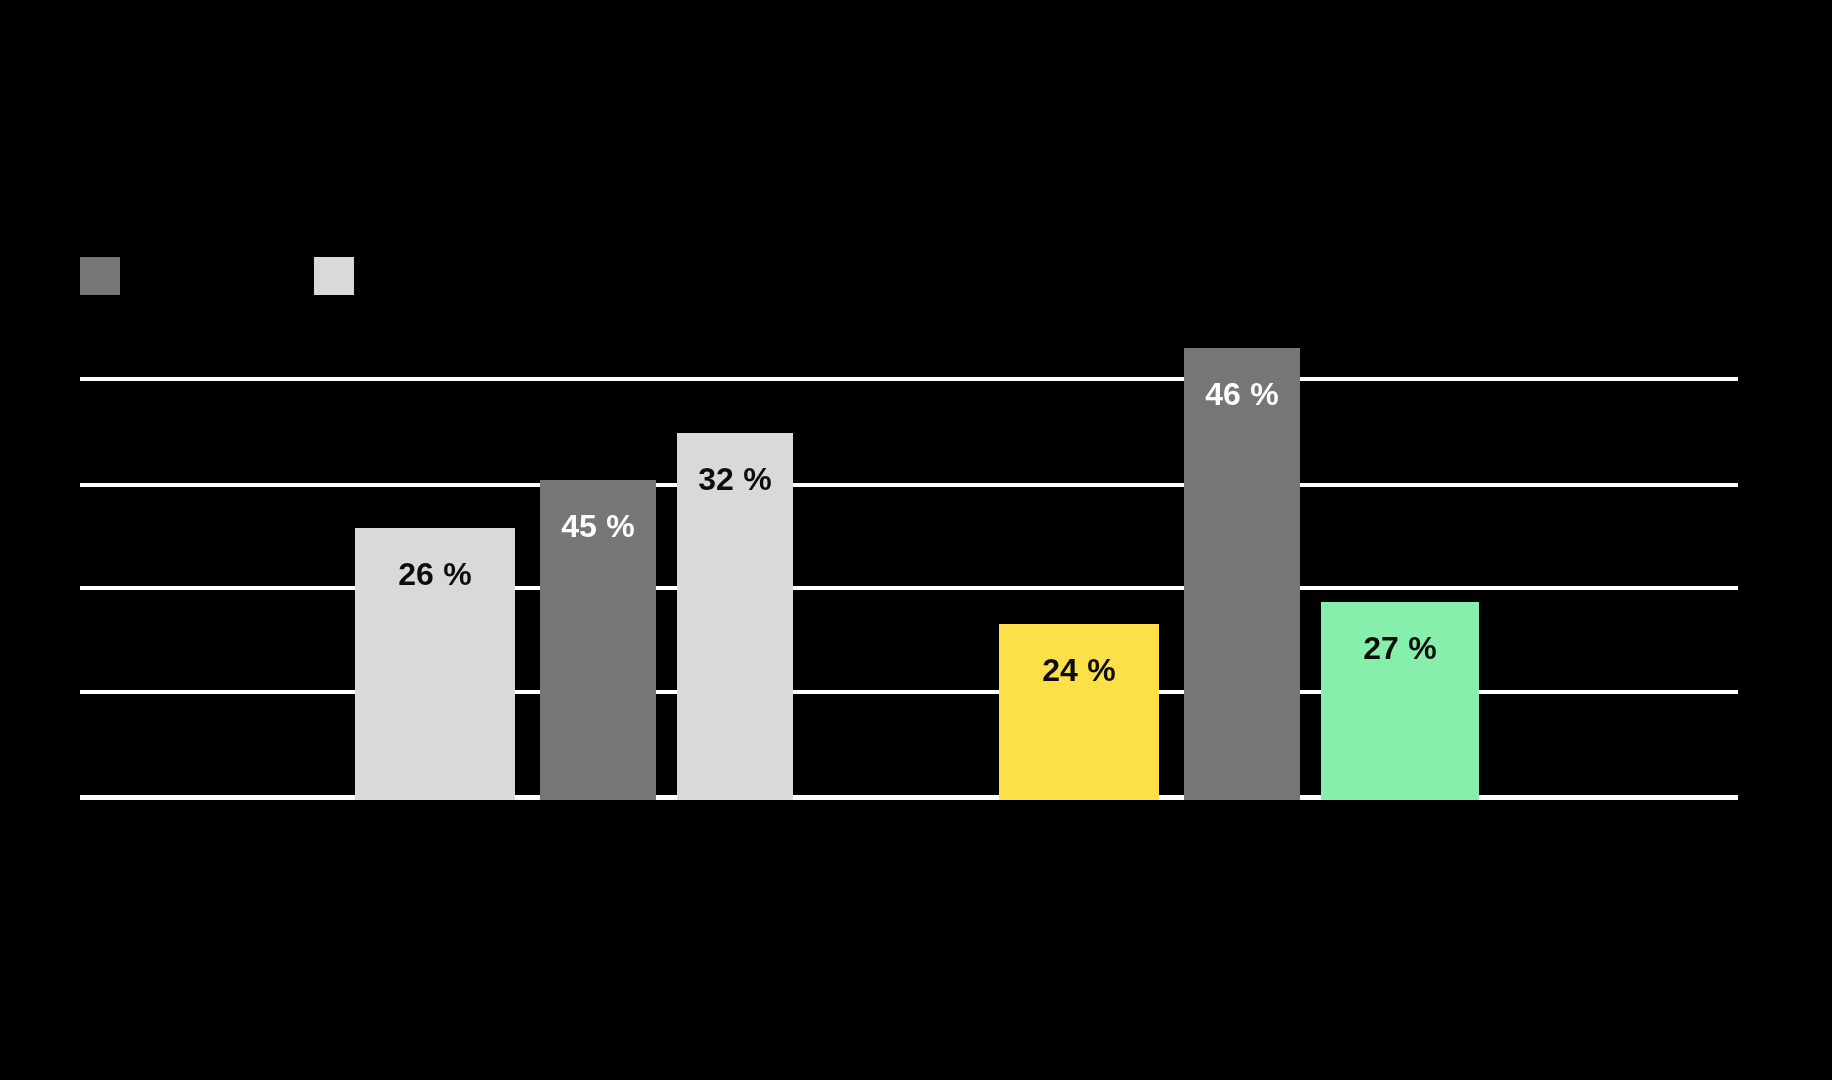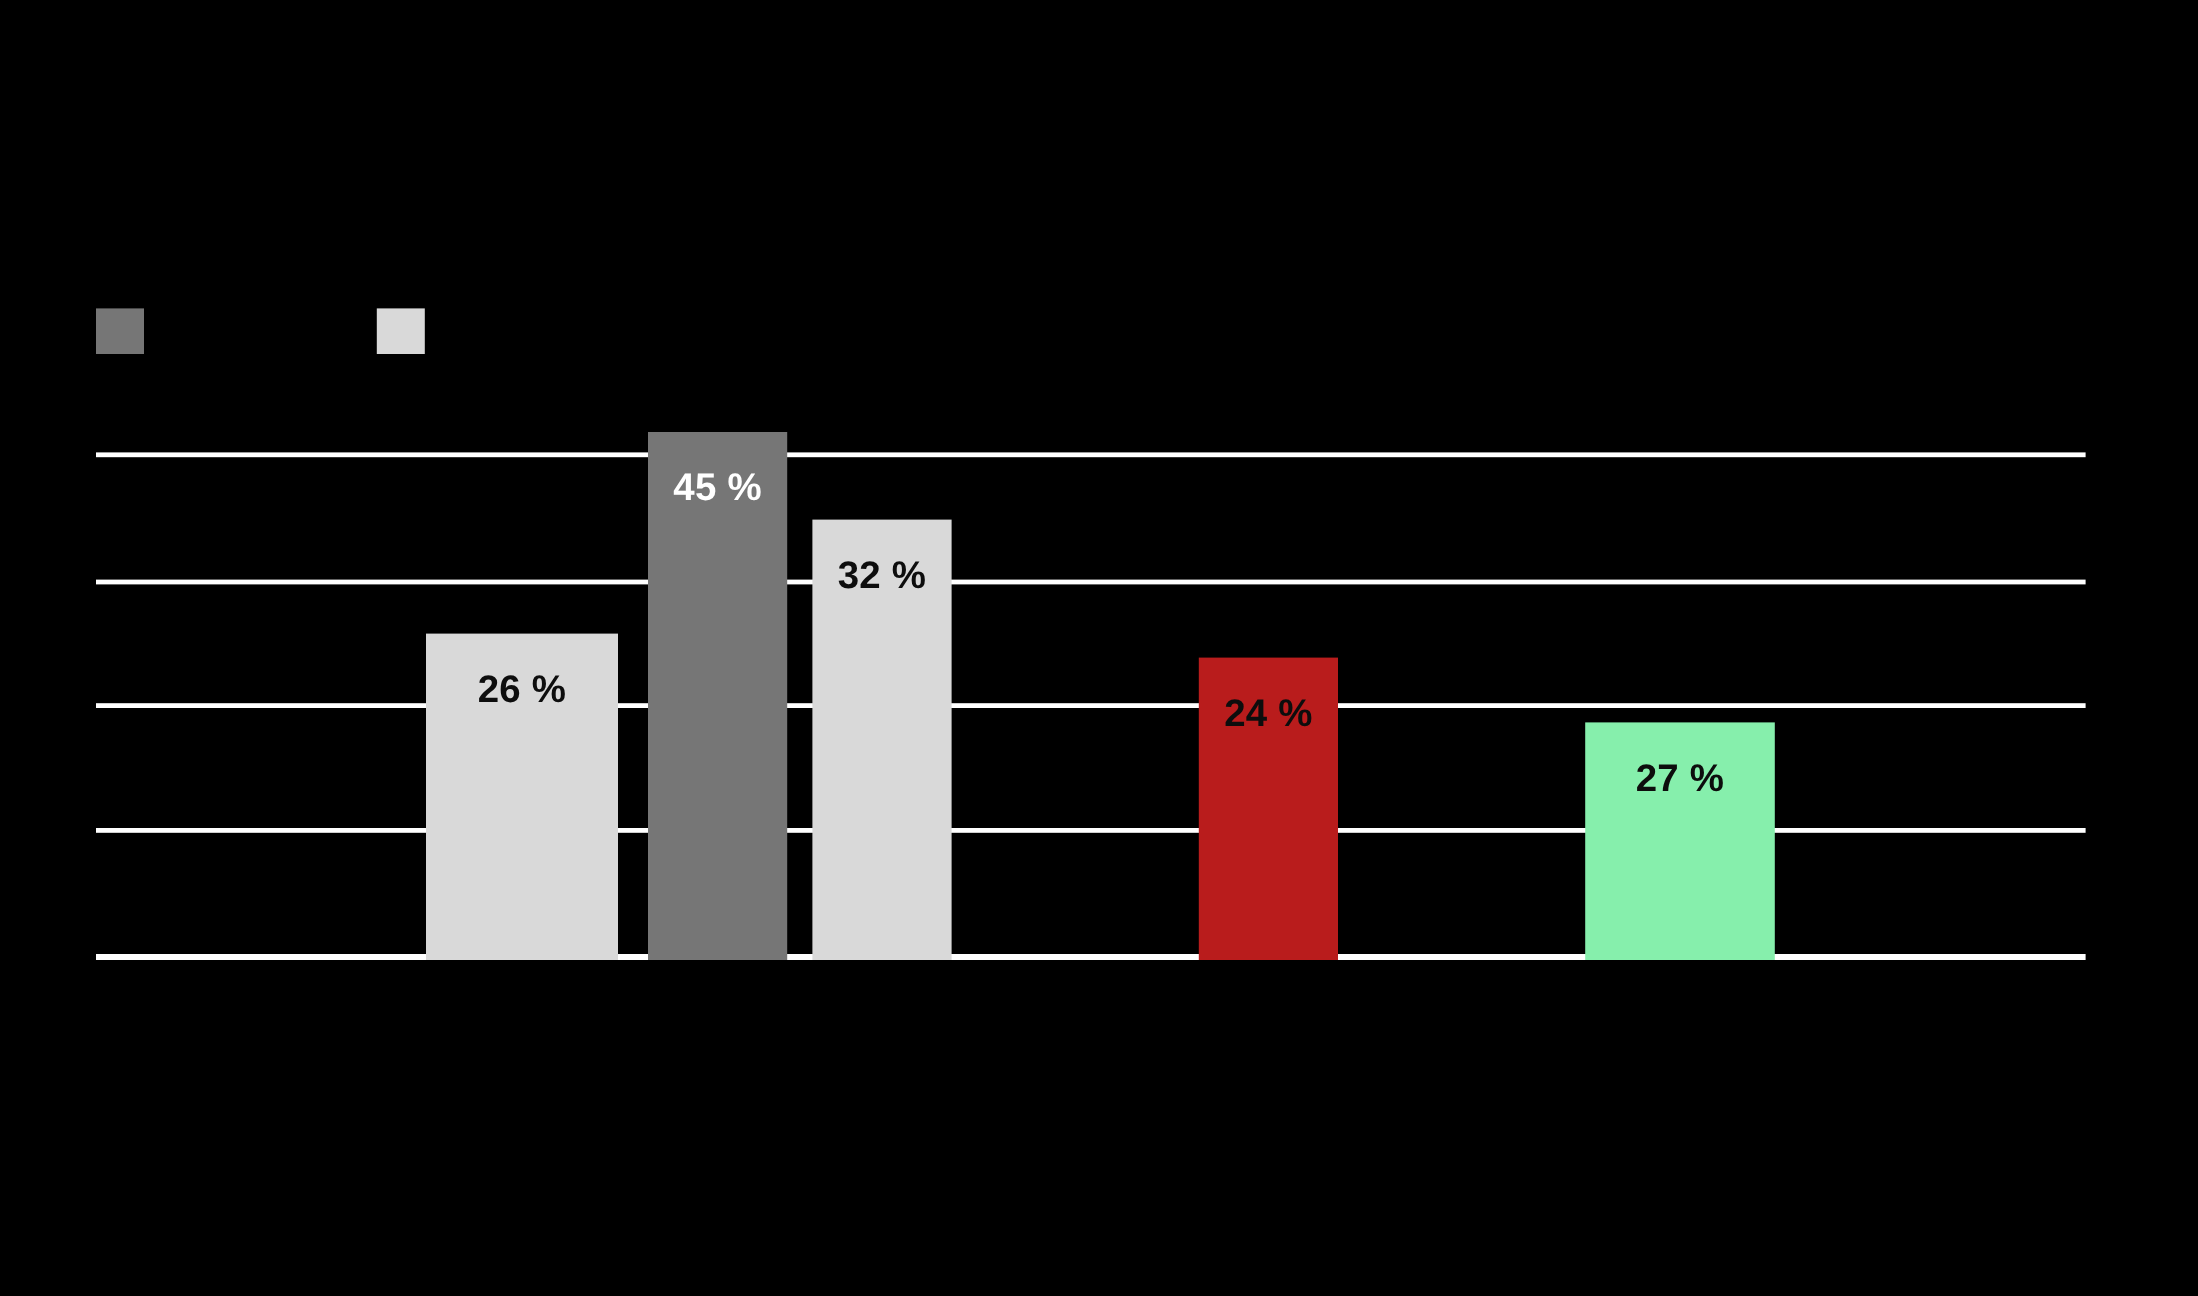--- a/index.html
+++ b/index.html
@@ -131,34 +131,37 @@
 
   <div class="bars-layer">
 
     <div class="group" style="left:58px; width:274px;">
       <div class="bar bar-light" style="left: 217px; height: 272px; background: rgb(217, 217, 217); padding-left: 44px;">
         <span class="bar-label" style="top:28px;">26 %</span>
       </div>
     </div>
 
     <div class="group" style="left:380px; width:274px;">
-      <div class="bar bar-dark" style="left: 80px; height: 440px; background: rgb(118, 118, 118);">
+      <div class="bar bar-dark" style="left: 80px; height: 320px; background: rgb(118, 118, 118);">
         <span class="bar-label" style="top:28px;">45 %</span>
       </div>
       <div class="bar bar-light" style="left: 217px; height: 367px; background: rgb(217, 217, 217);">
         <span class="bar-label" style="top:28px;">32 %</span>
       </div>
     </div>
 
     <div class="group" style="left:702px; width:274px;">
-      <div class="bar bar-light" style="left: 217px; height: 252px; background: #b91c1c;">
+      <div class="bar bar-light" style="left: 217px; height: 176px; background: #fde047; padding-left: 44px;">
         <span class="bar-label" style="top:28px;">24 %</span>
       </div>
     </div>
 
     <div class="group" style="left:1024px; width:274px;">
+      <div class="bar bar-dark" style="left: 80px; height: 452px; background: rgb(118, 118, 118);">
+        <span class="bar-label" style="top:28px;">46 %</span>
+      </div>
       <div class="bar bar-light" style="left: 217px; height: 198px; background: #86efac; padding-left: 42px;">
         <span class="bar-label" style="top:28px;">27 %</span>
       </div>
     </div>
 
   </div>
 </div>
 
 </body></html>

